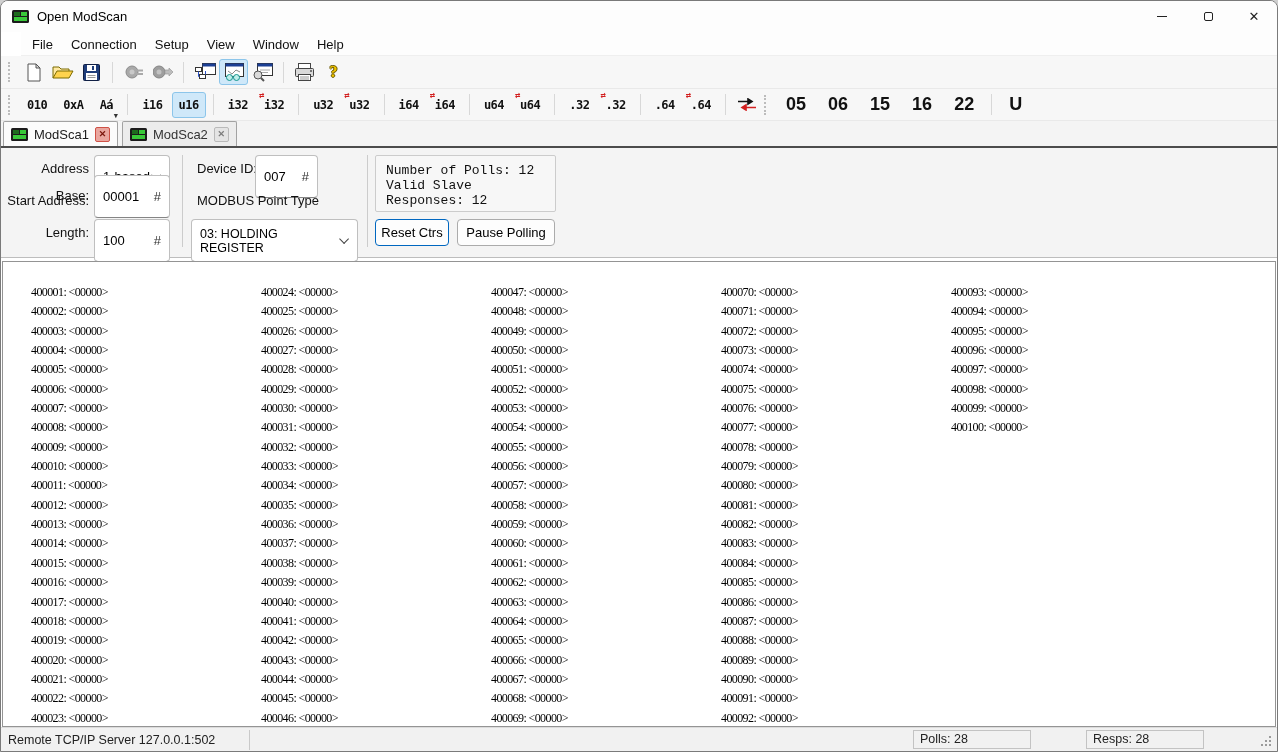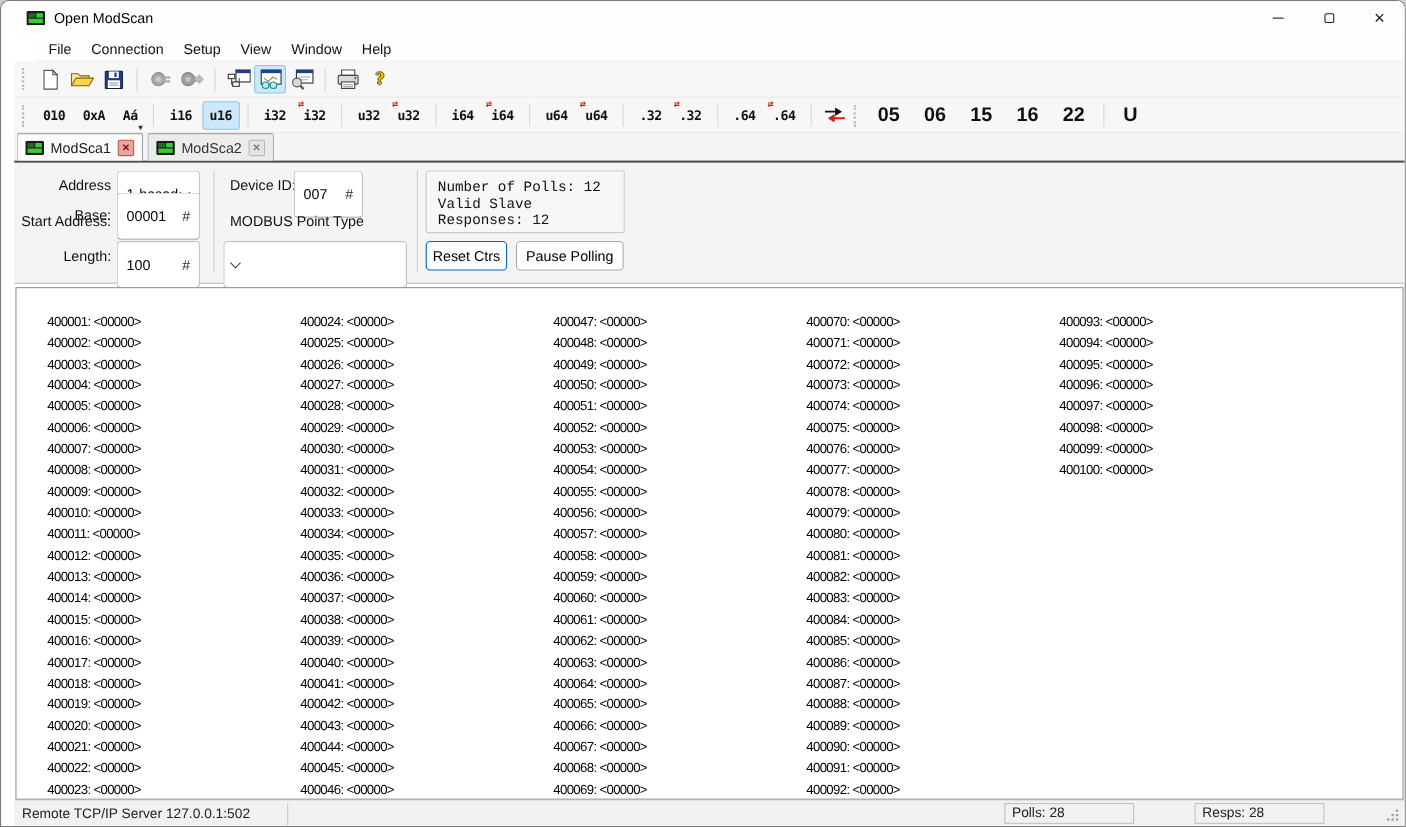--- a/index.html
+++ b/index.html
@@ -1,20 +1,20 @@
 <!DOCTYPE html>
 <html><head>
 <meta charset="utf-8">
 <style>
   html,body{margin:0;padding:0;background:#cfcfcf;}
   *{box-sizing:border-box;}
   .window{
     position:relative;width:1278px;height:752px;background:#fff;
     border:1px solid #7a7a7a;border-radius:8px 8px 0 0;overflow:hidden;
-    font-family:"Liberation Sans",sans-serif;color:#1a1a1a;padding-left:12px;
+    font-family:"Liberation Sans",sans-serif;color:#1a1a1a;
   }
   
   .titlebar{height:31px;display:flex;align-items:center;background:#fdfdfd;padding-left:11px;}
   .titlebar .app-title{font-size:13px;margin-left:8px;color:#000;}
   .win-controls{margin-left:auto;display:flex;height:31px;}
   .win-btn{width:46px;height:31px;display:flex;align-items:center;justify-content:center;}
   .wc-minbar{width:10px;height:1px;background:#222;display:block;}
   .wc-maxbox{width:9px;height:9px;border:1px solid #222;border-radius:2px;display:block;}
   .wc-close-glyph{font-size:13px;font-weight:300;color:#222;}
   
@@ -57,21 +57,21 @@
   .chev{width:7px;height:7px;border-left:1.5px solid #444;border-bottom:1.5px solid #444;transform:rotate(-45deg) translateY(-2px);}
   .vline{position:absolute;top:7px;height:92px;width:1px;background:#cccccc;}
   .stats-box{position:absolute;left:374px;top:7px;width:181px;height:57px;border:1px solid #ccc;background:#f7f7f7;border-radius:2px;
     padding:7px 10px;display:flex;flex-direction:column;justify-content:space-between;}
   .stats-line{font-size:13px;color:#111;font-family:Liberation Mono, monospace;}
   .cp-btn{position:absolute;top:71px;height:27px;border-radius:4px;background:#fdfdfd;border:1px solid #ababab;
     display:flex;align-items:center;justify-content:center;font-size:13px;color:#000;}
   .cp-btn.primary{border:1px solid #0067c0;}
   
   .dataarea{position:relative;margin:3px 1px 0 1px;height:466px;background:#fff;border:1px solid #949494;overflow:hidden;}
-  .reg-col{position:absolute;top:21px;font-family:Liberation Sans, sans-serif;font-size:12px;letter-spacing:-0.6px;color:#000;}
+  .reg-col{position:absolute;top:21px;font-family:Liberation Serif, serif;font-size:12px;letter-spacing:-0.6px;color:#000;}
   .reg-line{height:19.35px;line-height:19.35px;white-space:pre;}
   
   .statusbar{height:24px;display:flex;align-items:center;background:#f1f1f1;border-top:1px solid #dcdcdc;font-size:12.5px;color:#222;padding:0 2px;gap:48px;}
   .sb-left{width:247px;height:20px;line-height:20px;padding-left:5px;border-right:1px solid #c9c9c9;}
   .sb-spacer{flex:1;}
   .sb-panel{width:118px;height:19px;line-height:17px;border:1px solid #c3c3c3;padding-left:6px;margin-right:7px;background:#f1f1f1;}
   .sb-grip{width:14px;height:16px;margin-right:2px;}
 </style>
 </head>
 <body>
@@ -345,20 +345,21 @@
     <div class="vline" style="left:181px;"></div>
 
     <div class="cp-label" style="left:196px;top:7px;">Device ID:</div>
     <div class="cp-input" style="left:254px;top:7px;width:63px;">
       <span>007</span>
       <span class="hash">#</span>
     </div>
 
     <div class="cp-label" style="left:196px;top:39px;">MODBUS Point Type</div>
     <div class="cp-input" style="left:190px;top:71px;width:167px;">
+      <span style="font-size:12.5px;">03: HOLDING REGISTER</span>
       <span class="chev"></span>
     </div>
 
     <div class="vline" style="left:366px;"></div>
 
     <div class="stats-box">
       <div class="stats-line">Number of Polls: 12</div>
       <div class="stats-line">Valid Slave Responses: 12</div>
     </div>
     <div class="cp-btn primary" style="left:374px;width:74px;">Reset Ctrs</div>

